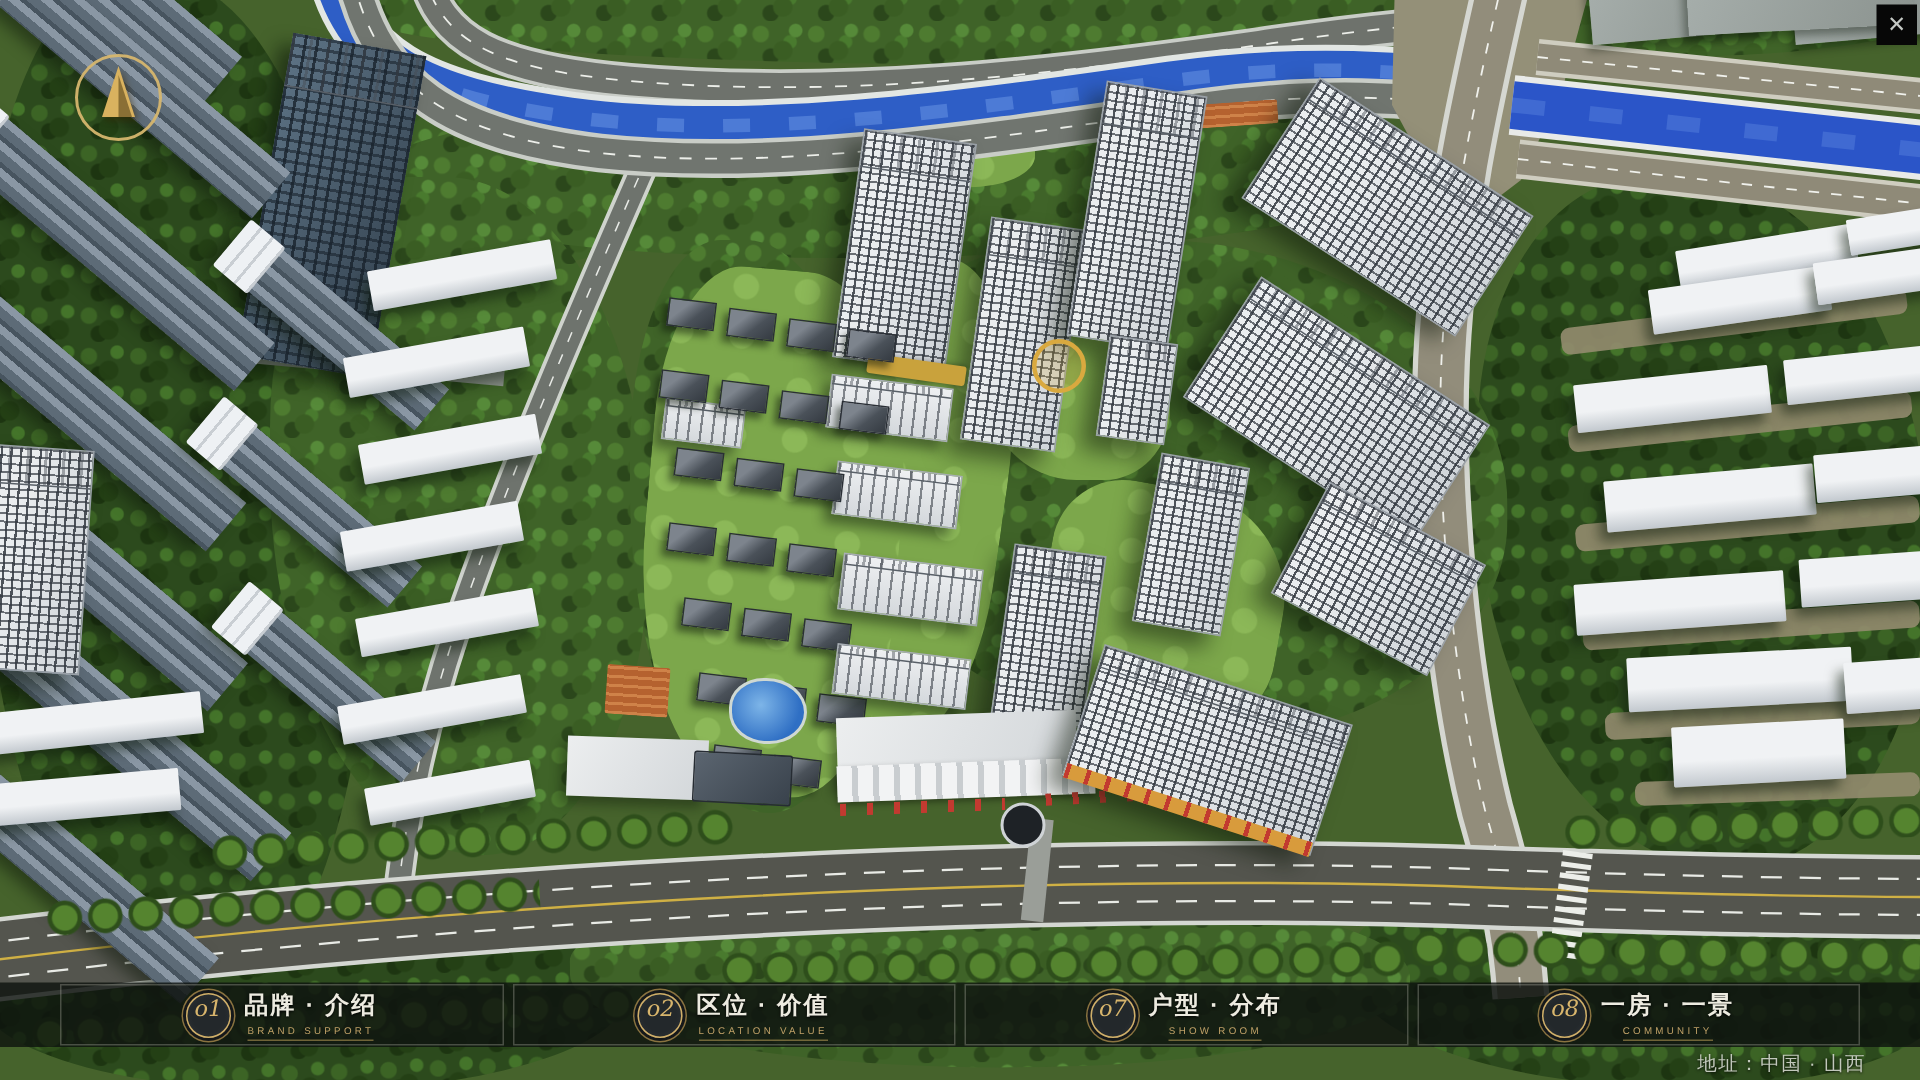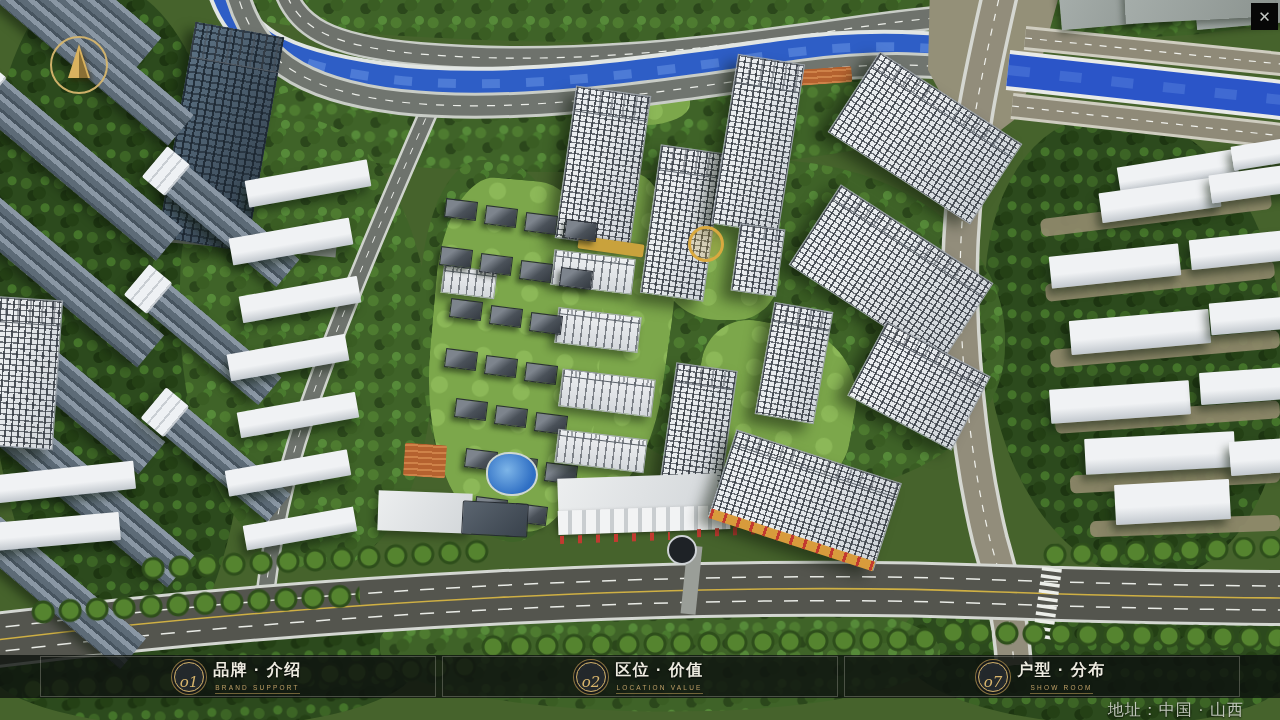--- a/index.html
+++ b/index.html
@@ -73,35 +73,35 @@
   #closeBtn{position:absolute;top:3px;right:2px;width:27px;height:27px;background:#070707;
     color:#c4c8c4;border:none;font-size:15px;line-height:27px;text-align:center;padding:0;cursor:pointer;}
   
   #navbar{position:absolute;left:0;right:0;top:655px;height:43px;
     background:rgba(13,17,14,.8);display:flex;align-items:stretch;padding:0 37px;box-sizing:border-box;}
   .nitem{flex:1;margin:1px 3px;border:1px solid rgba(215,215,200,.28);
     display:flex;align-items:center;justify-content:center;gap:9px;cursor:pointer;background:rgba(20,24,20,.25);}
   .badge{width:28px;height:28px;border-radius:50%;flex:0 0 28px;
     border:1px solid #d0af6a;box-shadow:0 0 0 2px #15181a,0 0 0 3px #8a7340;
     background:radial-gradient(circle,#23282b 55%,#2e3338);
-    display:flex;align-items:flex-end;justify-content:center;}
+    display:flex;align-items:flex-start;justify-content:center;}
   .badge i{font-family:"DejaVu Serif",serif;font-style:italic;font-size:15px;color:#d8b56c;}
   .ncol{display:flex;flex-direction:column;align-items:center;}
   .zh{font-size:16px;font-weight:bold;color:#edebe0;letter-spacing:1.5px;text-shadow:0 1px 2px #000;white-space:nowrap;}
   .en{font-style:normal;font-size:6.5px;letter-spacing:2.2px;color:#bfa067;margin-top:3px;
     padding-bottom:2px;border-bottom:1px solid rgba(190,160,90,.55);white-space:nowrap;}
   #logoPanel{flex:0 0 122px;margin:0 4px;position:relative;top:-23px;height:78px;
     background:linear-gradient(#0b0d11,#08090d);border:1px solid #4a4f58;outline:1px solid #15171c;
     box-shadow:0 5px 9px rgba(0,0,0,.65);display:flex;flex-direction:column;align-items:center;
     justify-content:center;gap:3px;cursor:pointer;}
   #logoTitle{font-family:"DejaVu Serif",serif;font-weight:bold;font-size:19px;color:#d9b876;
     letter-spacing:4px;text-shadow:0 1px 3px #000;}
   #logoSub{width:62px;height:3px;opacity:.6;
     background:repeating-linear-gradient(90deg,rgba(195,165,95,.9) 0 3px,transparent 3px 6px);}
-  #address{position:absolute;top:700px;right:36px;font-size:16px;letter-spacing:1px;
+  #address{position:absolute;top:700px;right:36px;font-size:13px;letter-spacing:1px;
     color:rgba(212,216,206,.9);text-shadow:0 1px 2px rgba(0,0,0,.8);text-align:center;}
 </style>
 </head>
 <body>
 
 <div id="stage">
   <div id="scene">
     <div id="veg">
         <div class="b FD" style="left: -15px; top: -15px; width: 262px; height: 690px; transform: rotate(0deg);"></div>
         <div class="b F" style="left: 240px; top: -15px; width: 760px; height: 58px; transform: rotate(0deg);"></div>
@@ -346,16 +346,25 @@
     </div>
     <div class="nitem">
       <span class="badge">
           <i>o7</i>
         </span>
       <span class="ncol">
         <b class="zh">户型 · 分布</b>
         <em class="en">SHOW ROOM</em>
         </span>
     </div>
+    <div class="nitem">
+      <span class="badge">
+          <i>o8</i>
+        </span>
+      <span class="ncol">
+        <b class="zh">一房 · 一景</b>
+        <em class="en">COMMUNITY</em>
+        </span>
+    </div>
   </div>
 
   <div id="address">地址：中国 · 山西</div>
 </div>
 
 </body></html>

